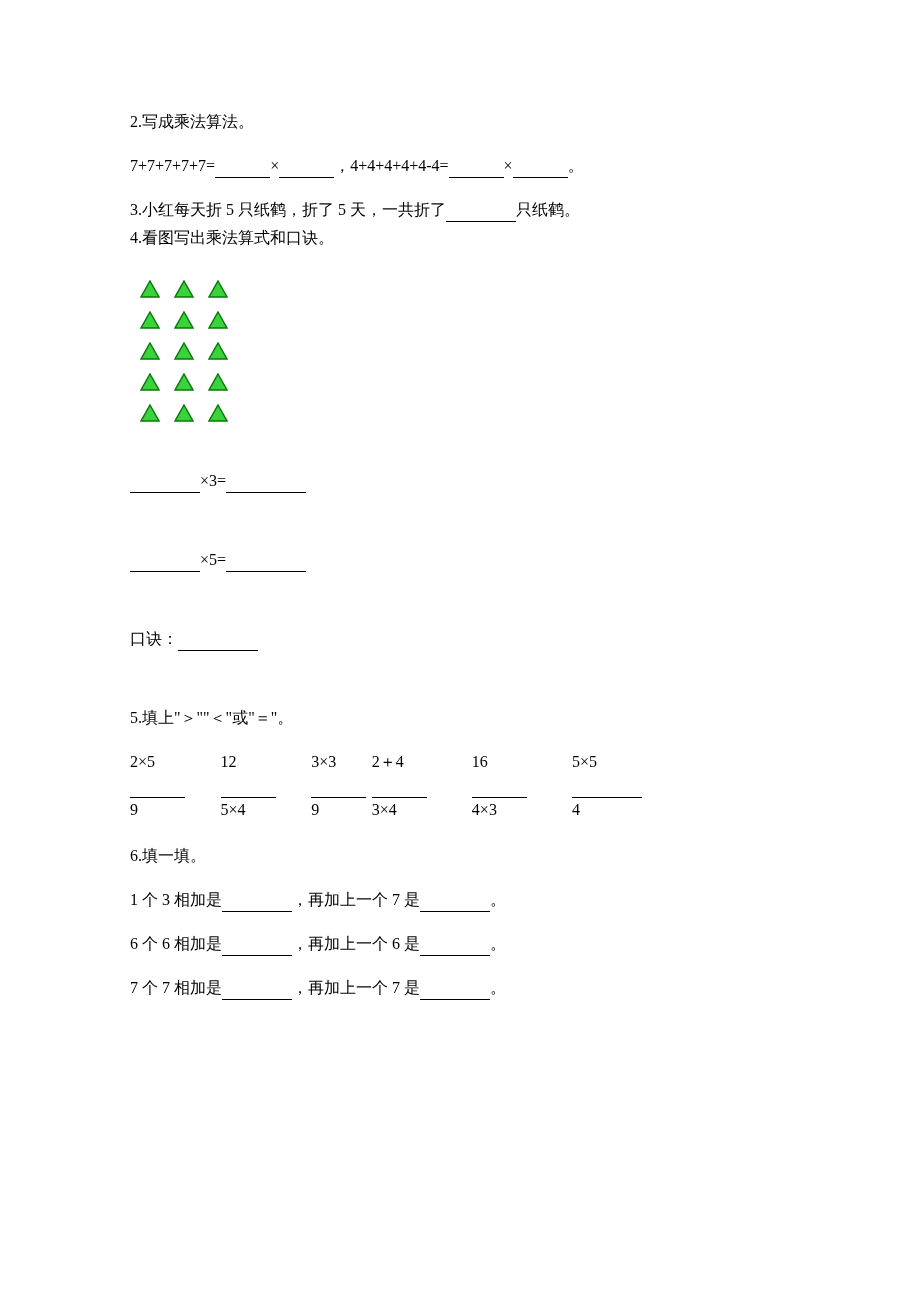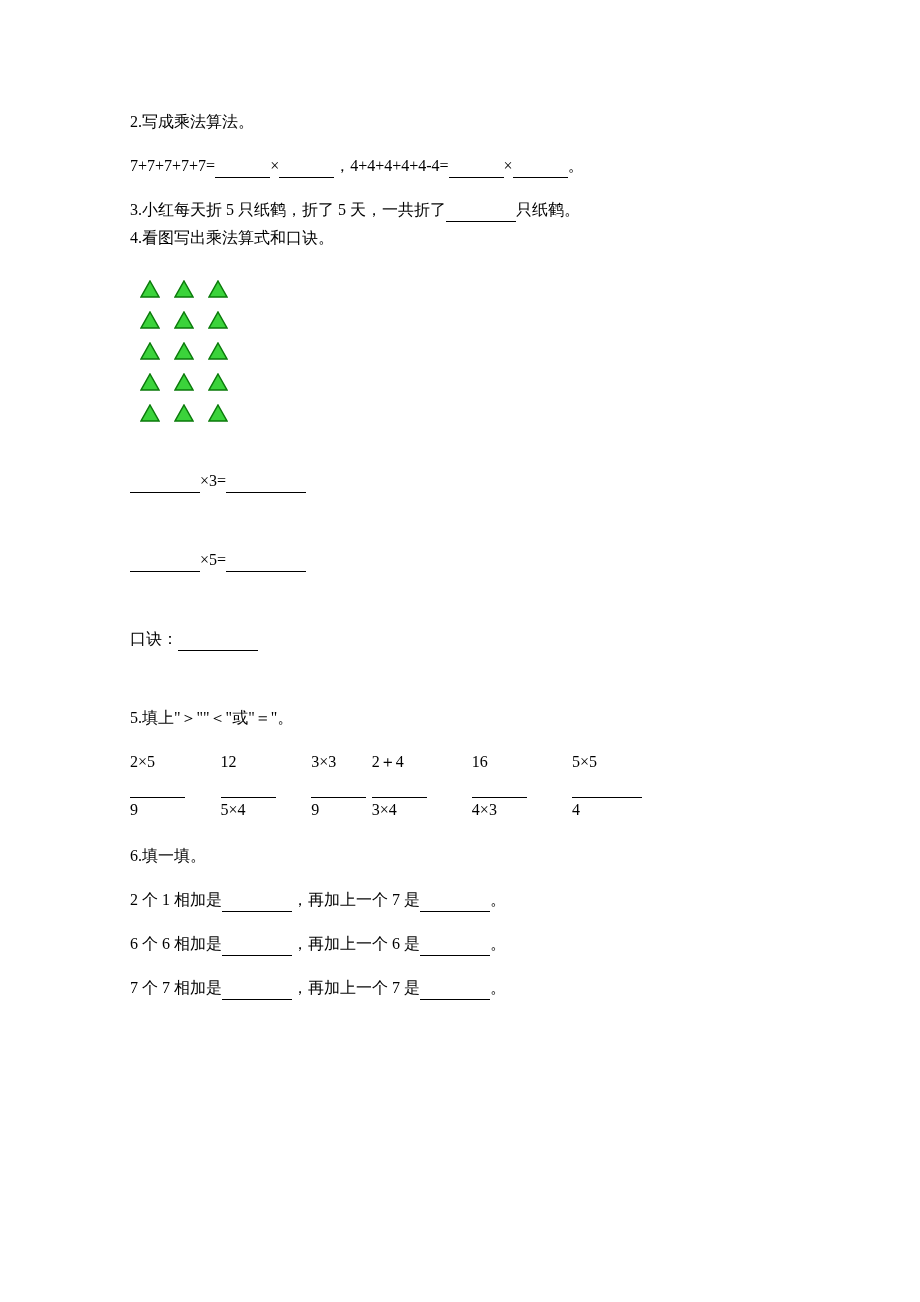--- a/index.html
+++ b/index.html
@@ -169,21 +169,21 @@
       </div>
       <div class="compare-cell">
         <span>5×5</span><span class="blank blank-med"></span><span>4</span>
       </div>
     </div>
   </div>
 
   <div class="row">6.填一填。</div>
 
   <div class="row">
-    <span>2 个 1 相加是</span><span class="blank blank-med"></span><span>，再加上一个 7 是</span><span class="blank blank-med"></span><span>。</span>
+    <span>1 个 3 相加是</span><span class="blank blank-med"></span><span>，再加上一个 7 是</span><span class="blank blank-med"></span><span>。</span>
   </div>
   <div class="row">
     <span>6 个 6 相加是</span><span class="blank blank-med"></span><span>，再加上一个 6 是</span><span class="blank blank-med"></span><span>。</span>
   </div>
   <div class="row">
     <span>7 个 7 相加是</span><span class="blank blank-med"></span><span>，再加上一个 7 是</span><span class="blank blank-med"></span><span>。</span>
   </div>
 
 
 </div>

